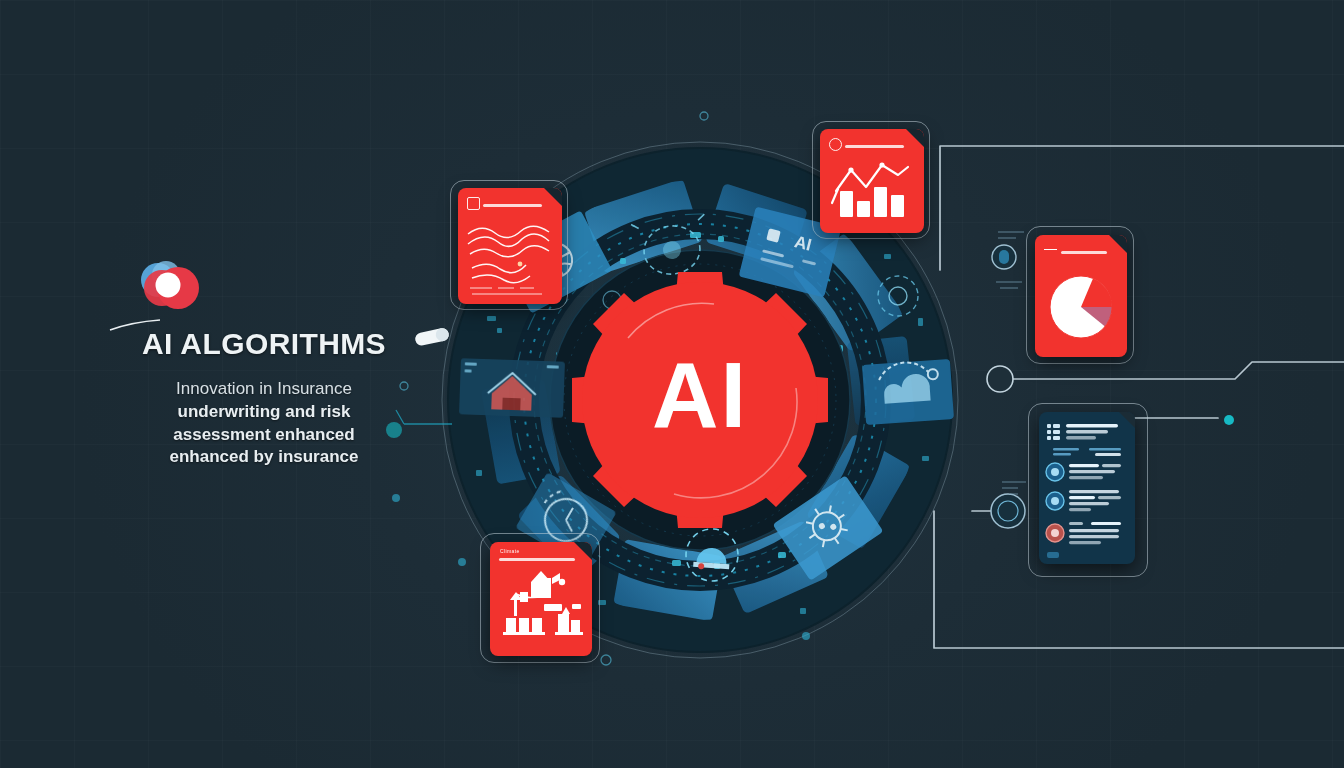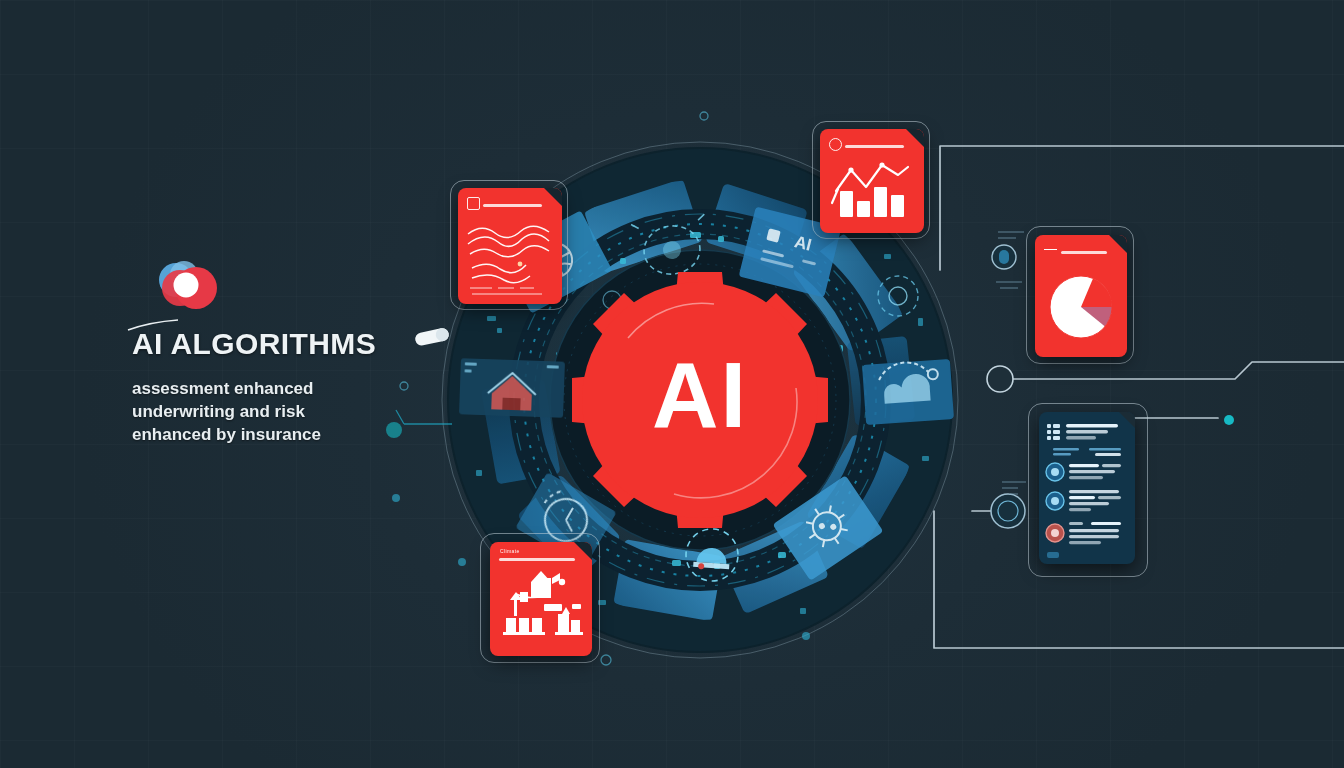--- a/index.html
+++ b/index.html
@@ -16,21 +16,21 @@
     background:
       linear-gradient(to right, rgba(255,255,255,.018) 1px, transparent 1px) 0 0/74px 74px,
       linear-gradient(to bottom, rgba(255,255,255,.018) 1px, transparent 1px) 0 0/74px 74px,
       radial-gradient(ellipse 620px 520px at 700px 400px, #20333f 0%, #1d2d37 55%, #1b2a33 100%);
   }
   .layer{position:absolute;inset:0;}
   svg.layer{width:1344px;height:768px;display:block;}
 
   
   #brand{
-    position:absolute;left:132px;top:258px;width:300px;
+    position:absolute;left:114px;top:258px;width:300px;text-align:center;
   }
   #logo{width:84px;height:56px;position:relative;margin-left:14px;margin-bottom:14px;}
   #title-wrap{margin-top:6px;}
   .title-line{
     font-size:30px;font-weight:bold;color:#eef3f5;
     letter-spacing:.4px;line-height:1.08;white-space:nowrap;
     text-shadow:0 1px 3px rgba(0,0,0,.55);
   }
   .title-line .accent{color:#f0302c;}
   #title-line-2{margin-left:14px;}
@@ -505,22 +505,23 @@
     </div>
 
     <div id="title-wrap">
       <div class="title-line" id="title-line-1">AI ALGORITHMS</div>
       <svg width="60" height="14" style="position:absolute;left:-6px;top:60px;">
         <path d="M2,12 Q24,4 52,2" fill="none" stroke="#e8eef1" stroke-width="1.6"></path>
       </svg>
     </div>
 
     <div id="subtitle">
+      <div class="sub-line">Innovation in Insurance</div>
+      <div class="sub-line b">underwriting and risk</div>
       <div class="sub-line b">assessment enhanced</div>
-      <div class="sub-line b">underwriting and risk</div>
       <div class="sub-line b">enhanced by insurance</div>
     </div>
   </div>
 
   <svg class="layer" viewBox="0 0 1344 768">
     <g transform="translate(700,400)">
       <g>
         <path fill="#f2332e" d="
           M -22,-128 L 22,-128 L 24,-106
           A 108,108 0 0 1 60,-92 L 76,-107 L 107,-76 L 92,-60

